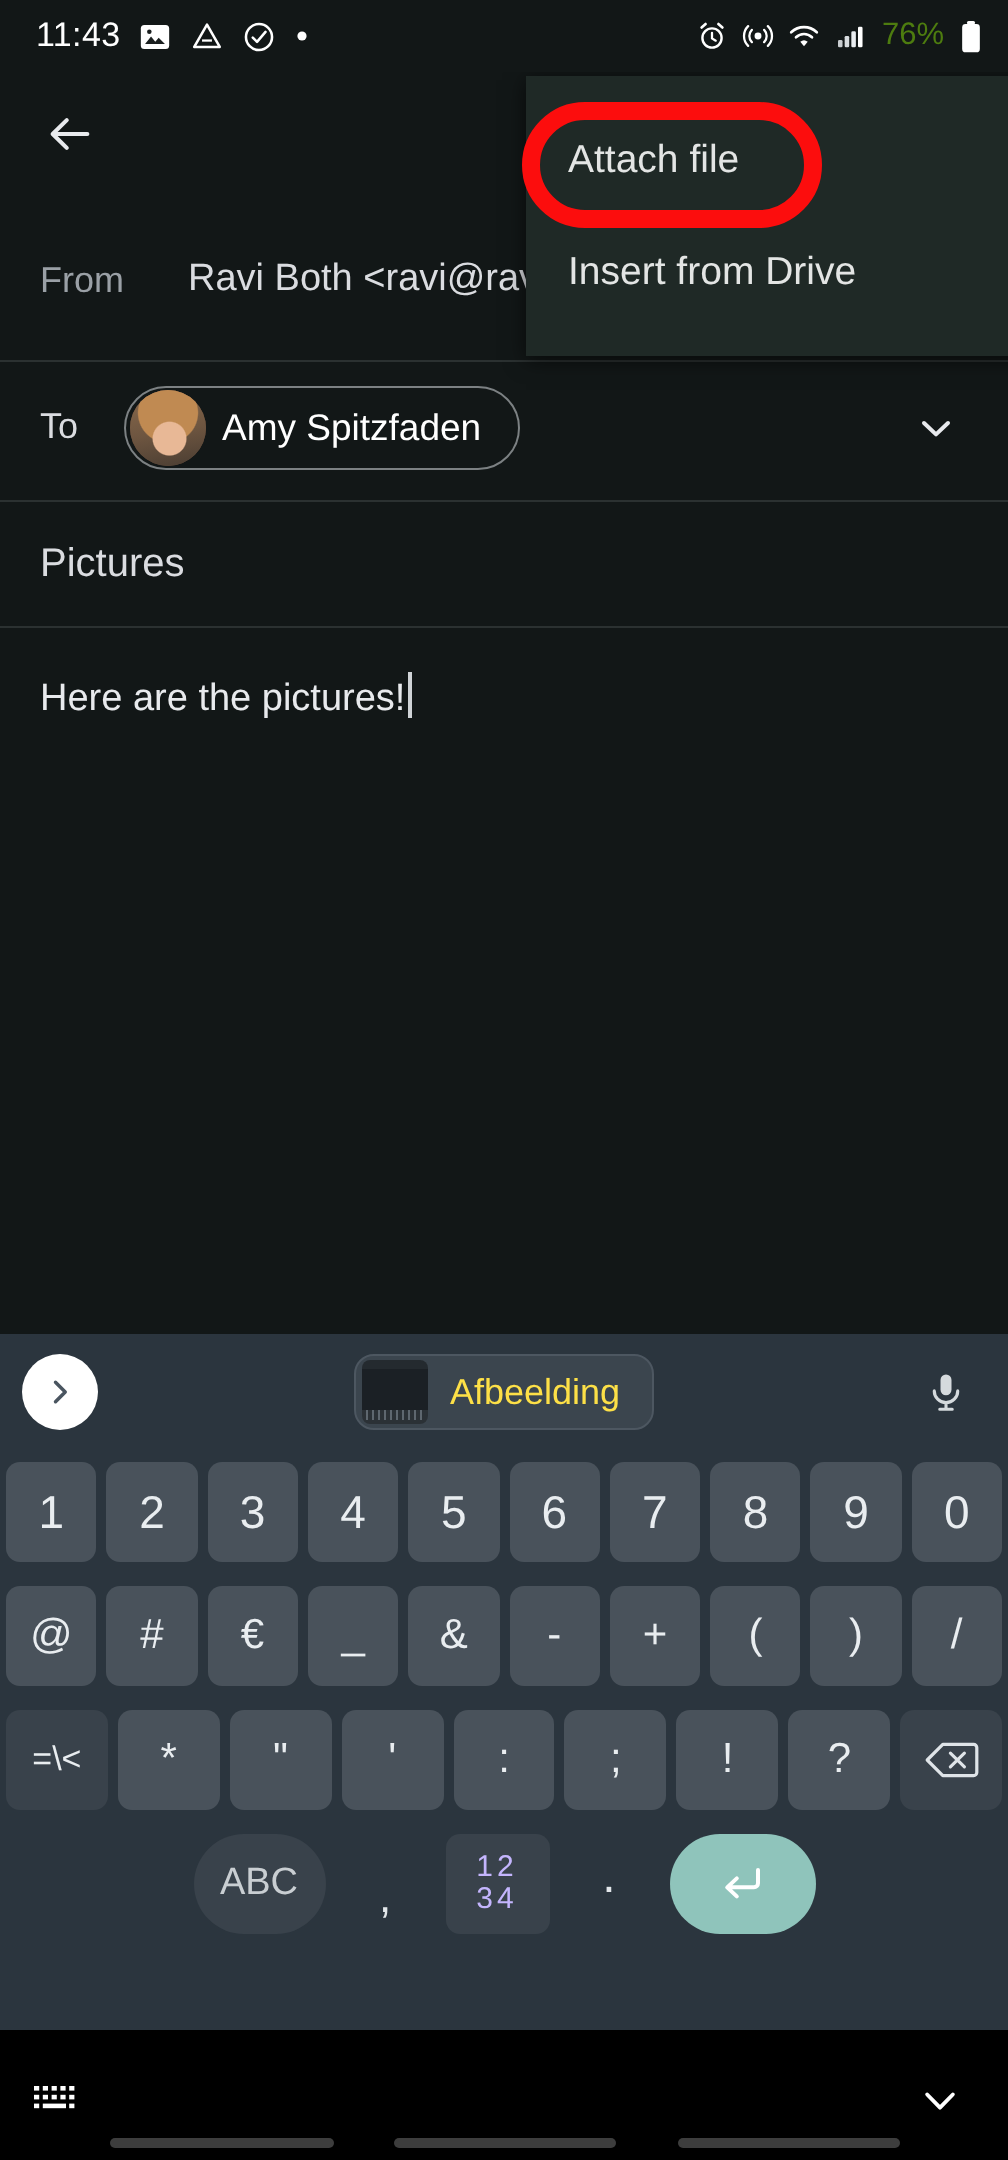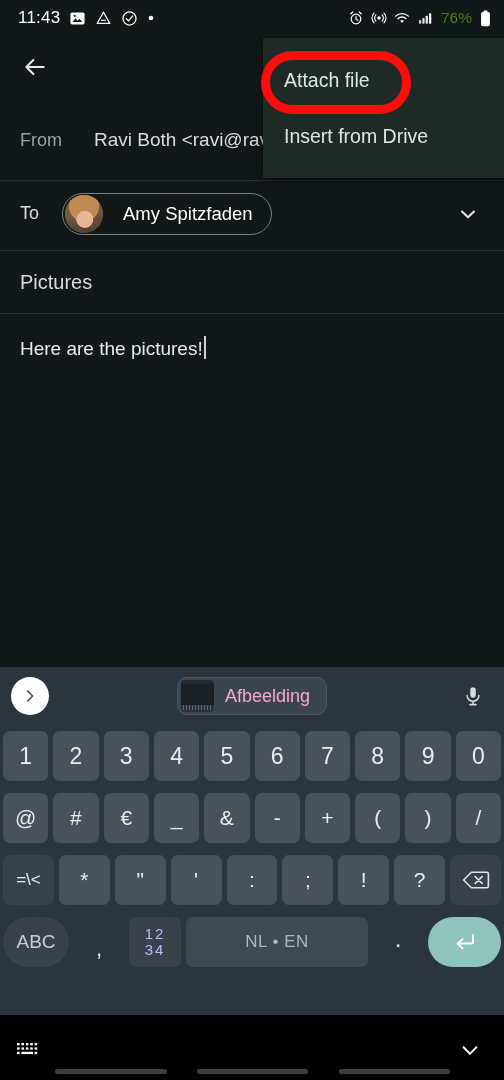--- a/index.html
+++ b/index.html
@@ -132,21 +132,21 @@
   #avatar .face {
     position: absolute; inset: 0;
     background:
       radial-gradient(circle at 52% 64%, #e8b896 0 26%, rgba(232,184,150,0) 28%),
       radial-gradient(circle at 50% 30%, #c08a52 0 45%, rgba(192,138,82,0) 47%),
       linear-gradient(170deg, #8a6a4c 0%, #6d5540 55%, #4a3d32 100%);
   }
   #recipient-name {
     color: #ffffff;
     font-size: 18.5px;
-    margin-left: 20px;
+    margin-left: 8px;
   }
   #to-expand {
     position: absolute;
     right: 16px; top: 50%;
     transform: translateY(-50%);
     width: 40px; height: 40px;
     display: flex; align-items: center; justify-content: center;
   }
 
   
@@ -260,21 +260,21 @@
     overflow: hidden;
   }
   #clip-thumb::after {
     content: "";
     position: absolute;
     left: 2px; right: 2px; bottom: 2px;
     height: 5px;
     background: repeating-linear-gradient(90deg,#5e676f 0 1px,transparent 1px 3px);
   }
   #clip-label {
-    color: #f9a8d4;
+    color: #fde047;
     font-size: 18px;
     margin-left: 11px;
   }
   #mic-btn {
     position: absolute;
     right: 12px; top: 50%;
     transform: translateY(-50%);
     width: 38px; height: 38px;
     display: flex; align-items: center; justify-content: center;
   }
@@ -539,21 +539,20 @@
 
     <div class="krow">
       <div class="key abc">ABC</div>
       <div class="key punct-left">
         <span class="punct-glyph">,</span>
       </div>
       <div class="key numkey">
         <span class="nk">12</span>
         <span class="nk">34</span>
       </div>
-      <div class="key space">NL • EN</div>
       <div class="key punct-left">
         <span class="punct-dot">.</span>
       </div>
       <div class="key enter">
         <svg width="28" height="24" viewBox="0 0 24 24">
           <path d="M20 5v6.6a2 2 0 0 1-2 2H5.2M9.4 9.2 4.6 13.7l4.8 4.5" fill="none" stroke="#fff" stroke-width="2" stroke-linecap="round" stroke-linejoin="round"></path>
         </svg>
       </div>
     </div>
   </div>

